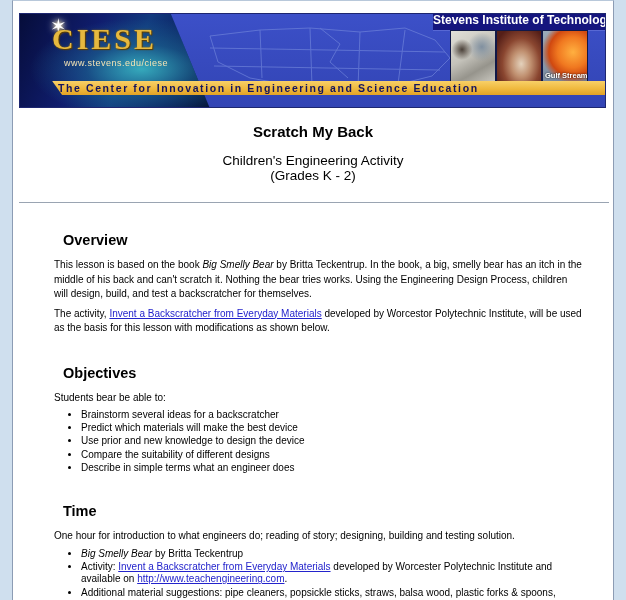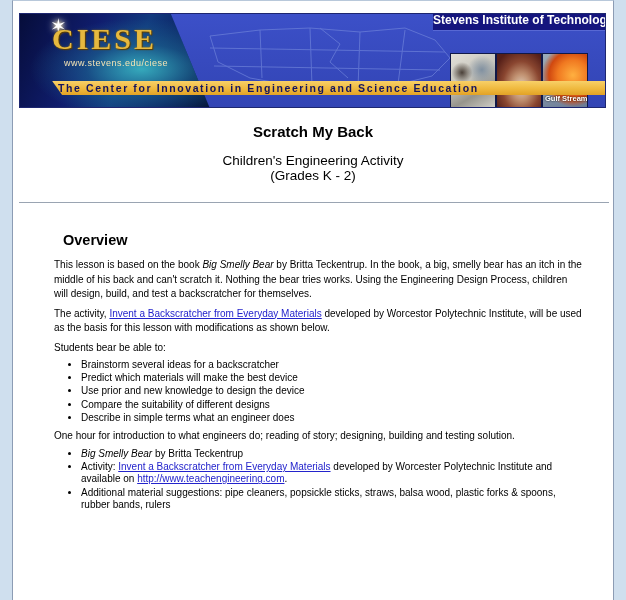--- a/index.html
+++ b/index.html
@@ -55,21 +55,21 @@
     font-size: 9px; letter-spacing: .5px;
     color: #f3e3b4;
   }
   .stevens-bar {
     position: absolute; top: 0; right: 0; width: 172px; height: 17px;
     background: #15157e;
     border-bottom: 1px solid #5868d4;
     color: #ffffff; font-size: 12px; font-weight: bold;
     text-align: center; line-height: 13px; white-space: nowrap;
   }
-  .thumbs { position: absolute; top: 39px; right: 17px; display: flex; }
+  .thumbs { position: absolute; top: 16px; right: 17px; display: flex; }
   .thumb { width: 46px; height: 55px; border: 1px solid #101848; position: relative; }
   .thumb-classroom {
     background:
       radial-gradient(circle at 25% 35%, #4a4038 0%, rgba(0,0,0,0) 22%),
       radial-gradient(circle at 70% 30%, #8090a0 0%, rgba(0,0,0,0) 30%),
       linear-gradient(150deg, #e2e0d8 0%, #c4c2ba 45%, #96948c 70%, #cfcdc5 100%);
   }
   .thumb-hands {
     background:
       radial-gradient(ellipse at 55% 62%, #e4d2bc 0%, #c09070 28%, #8a4630 55%, #551f18 85%),
@@ -149,29 +149,31 @@
   </div>
 
   <hr class="rule">
 
   <div class="content">
 
     <h3>Overview</h3>
     <p><span>This lesson is based on the book </span><i>Big Smelly Bear</i><span> by Britta Teckentrup. In the book, a big, smelly bear has an itch in the middle of his back and can't scratch it. Nothing the bear tries works. Using the Engineering Design Process, children will design, build, and test a backscratcher for themselves.</span></p>
     <p><span>The activity, </span><a>Invent a Backscratcher from Everyday Materials</a><span> developed by Worcestor Polytechnic Institute, will be used as the basis for this lesson with modifications as shown below.</span></p>
 
+    <h3>Objectives</h3>
     <p>Students bear be able to:</p>
     <ul class="obj-list">
       <li>Brainstorm several ideas for a backscratcher</li>
       <li>Predict which materials will make the best device</li>
       <li>Use prior and new knowledge to design the device</li>
       <li>Compare the suitability of different designs</li>
       <li>Describe in simple terms what an engineer does</li>
     </ul>
 
+    <h3>Time</h3>
     <p>One hour for introduction to what engineers do; reading of story; designing, building and testing solution.</p>
 
     <ul>
       <li><i>Big Smelly Bear</i><span> by Britta Teckentrup</span></li>
       <li><span>Activity: </span><a>Invent a Backscratcher from Everyday Materials</a><span> developed by Worcester Polytechnic Institute and available on </span><a>http://www.teachengineering.com</a><span>.</span></li>
       <li>Additional material suggestions: pipe cleaners, popsickle sticks, straws, balsa wood, plastic forks &amp; spoons, rubber bands, rulers</li>
     </ul>
 
   </div>
 </div>

